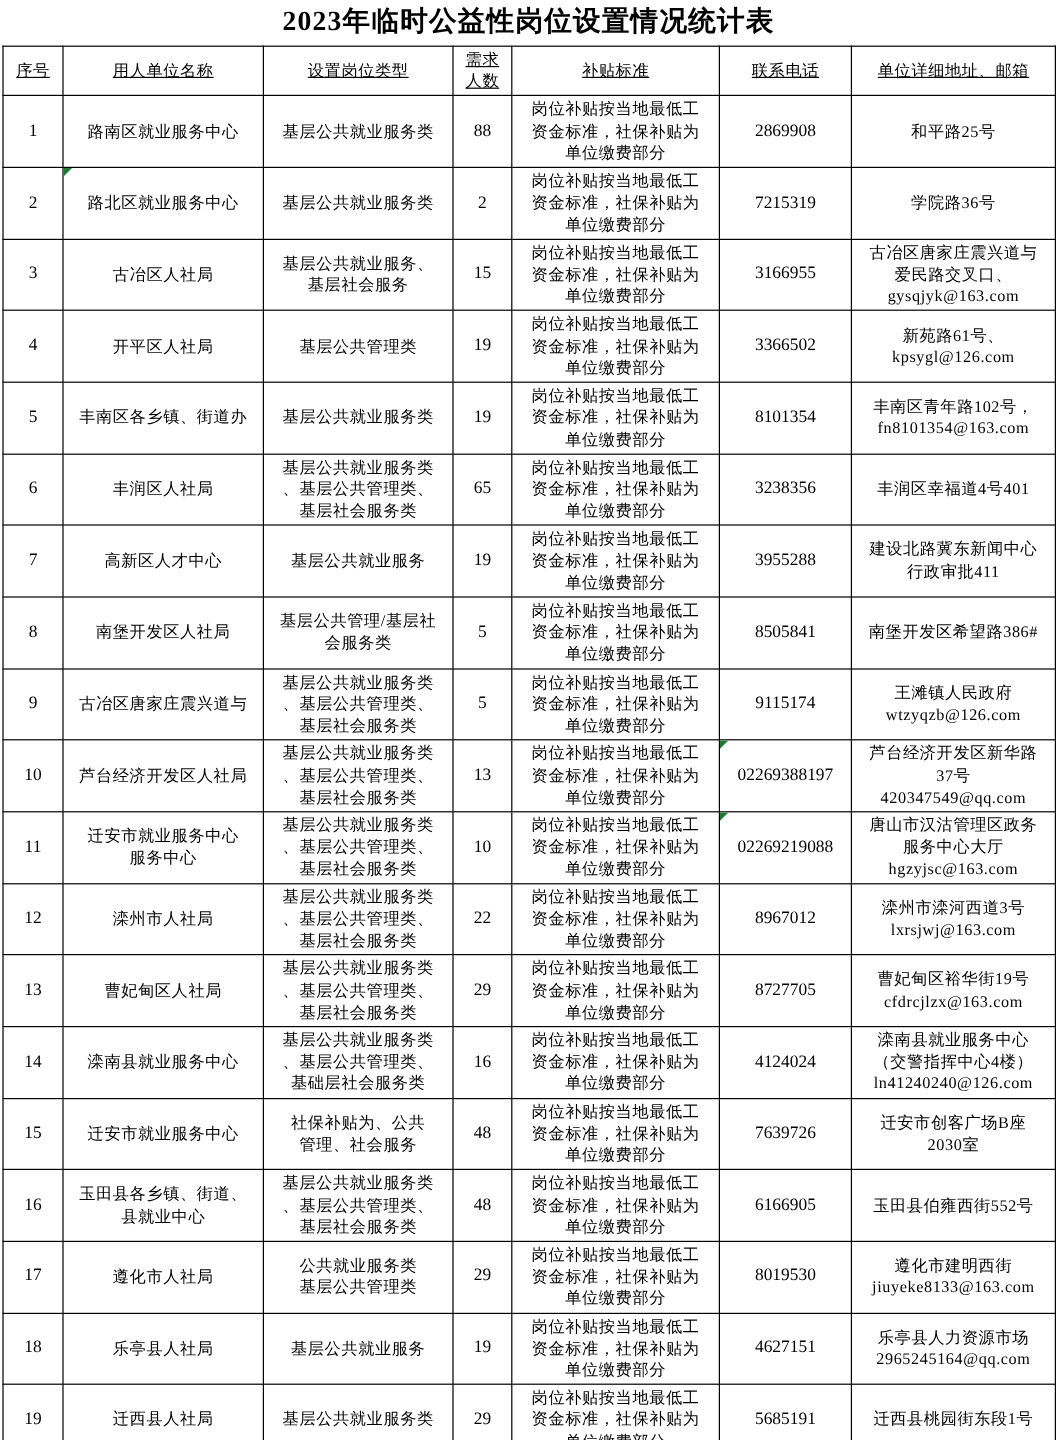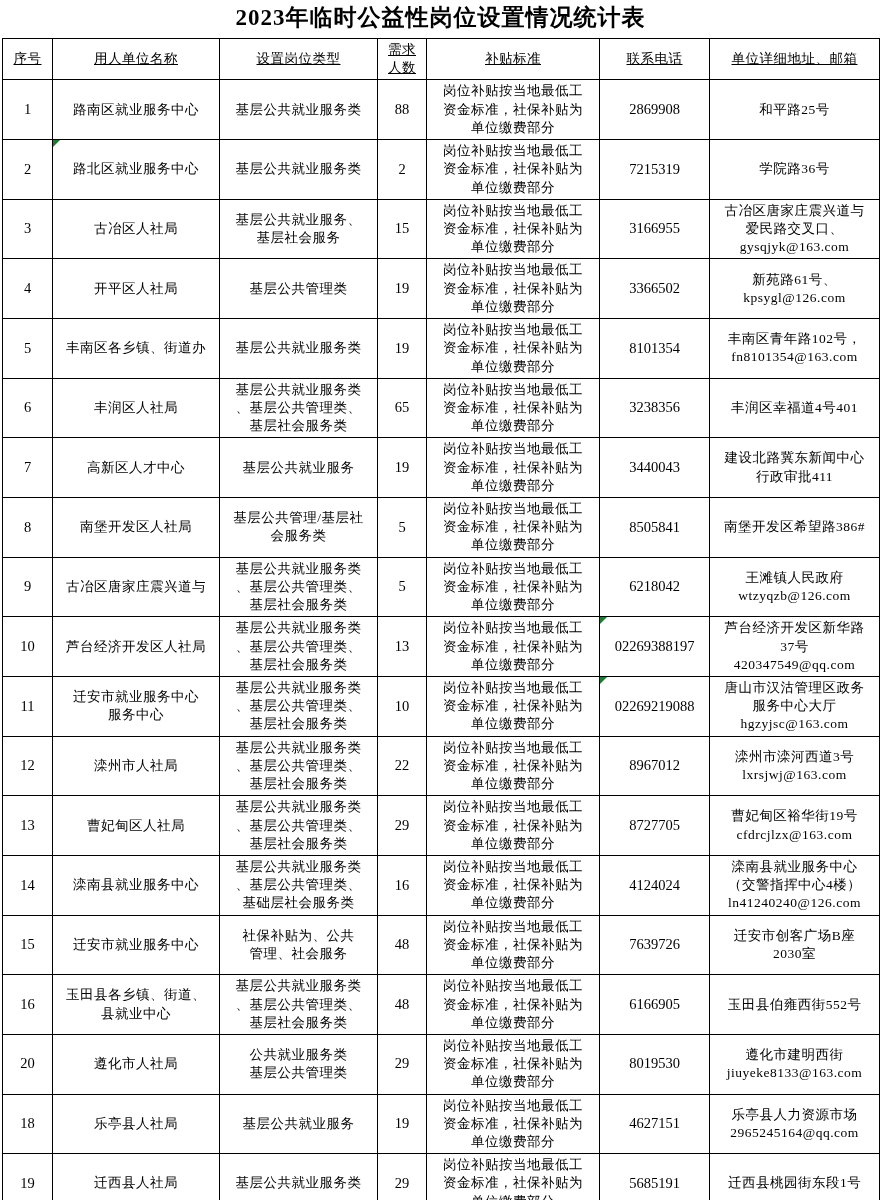--- a/index.html
+++ b/index.html
@@ -157,21 +157,21 @@
     <td class="c-addr">丰润区幸福道4号401</td>
   </tr>
       <tr>
     <td class="c-no">7</td>
     <td class="c-emp">高新区人才中心</td>
     <td class="c-type">基层公共就业服务</td>
     <td class="c-count">19</td>
     <td class="c-sub">岗位补贴按当地最低工
 资金标准，社保补贴为
 单位缴费部分</td>
-    <td class="c-phone">3440043</td>
+    <td class="c-phone">3955288</td>
     <td class="c-addr">建设北路冀东新闻中心
 行政审批411</td>
   </tr>
       <tr>
     <td class="c-no">8</td>
     <td class="c-emp">南堡开发区人社局</td>
     <td class="c-type">基层公共管理/基层社
 会服务类</td>
     <td class="c-count">5</td>
     <td class="c-sub">岗位补贴按当地最低工
@@ -183,21 +183,21 @@
       <tr>
     <td class="c-no">9</td>
     <td class="c-emp">古冶区唐家庄震兴道与</td>
     <td class="c-type">基层公共就业服务类
 、基层公共管理类、
 基层社会服务类</td>
     <td class="c-count">5</td>
     <td class="c-sub">岗位补贴按当地最低工
 资金标准，社保补贴为
 单位缴费部分</td>
-    <td class="c-phone">6218042</td>
+    <td class="c-phone">9115174</td>
     <td class="c-addr">王滩镇人民政府
 wtzyqzb@126.com</td>
   </tr>
       <tr>
     <td class="c-no">10</td>
     <td class="c-emp">芦台经济开发区人社局</td>
     <td class="c-type">基层公共就业服务类
 、基层公共管理类、
 基层社会服务类</td>
     <td class="c-count">13</td>
@@ -289,21 +289,21 @@
 、基层公共管理类、
 基层社会服务类</td>
     <td class="c-count">48</td>
     <td class="c-sub">岗位补贴按当地最低工
 资金标准，社保补贴为
 单位缴费部分</td>
     <td class="c-phone">6166905</td>
     <td class="c-addr">玉田县伯雍西街552号</td>
   </tr>
       <tr>
-    <td class="c-no">20</td>
+    <td class="c-no">17</td>
     <td class="c-emp">遵化市人社局</td>
     <td class="c-type">公共就业服务类
 基层公共管理类</td>
     <td class="c-count">29</td>
     <td class="c-sub">岗位补贴按当地最低工
 资金标准，社保补贴为
 单位缴费部分</td>
     <td class="c-phone">8019530</td>
     <td class="c-addr">遵化市建明西街
 jiuyeke8133@163.com</td>

